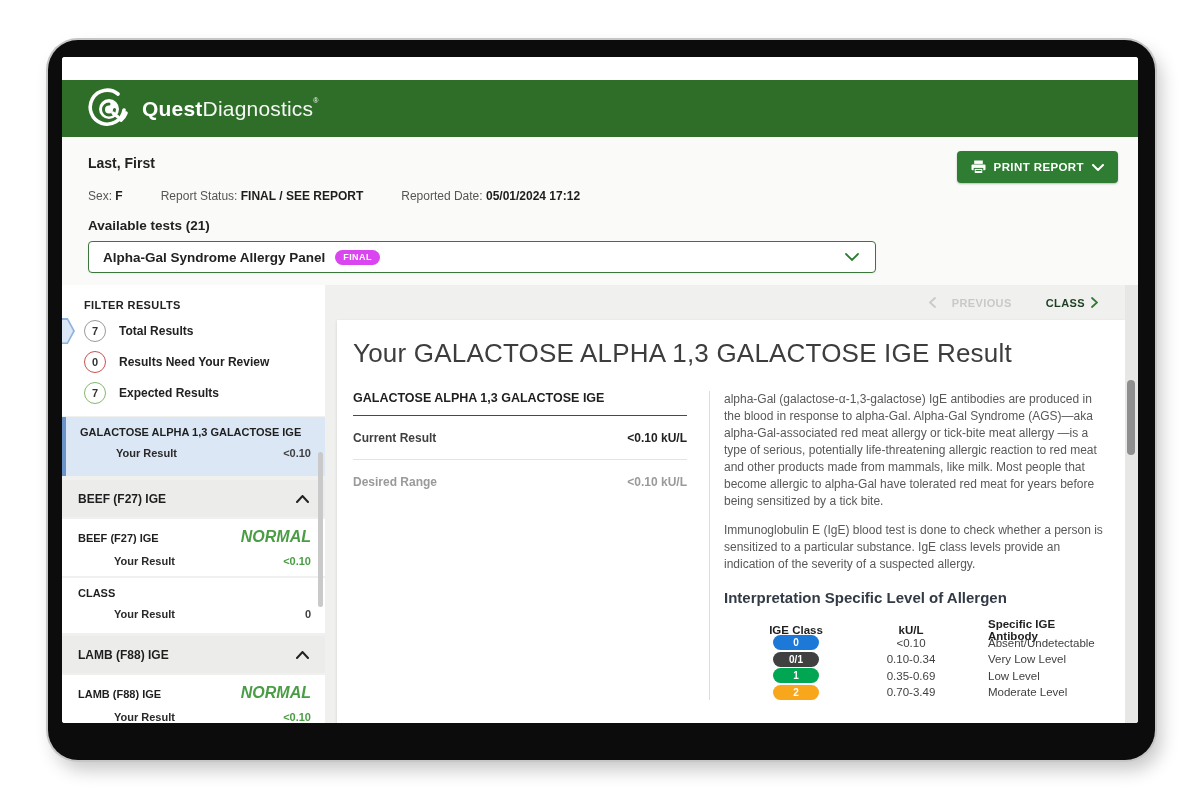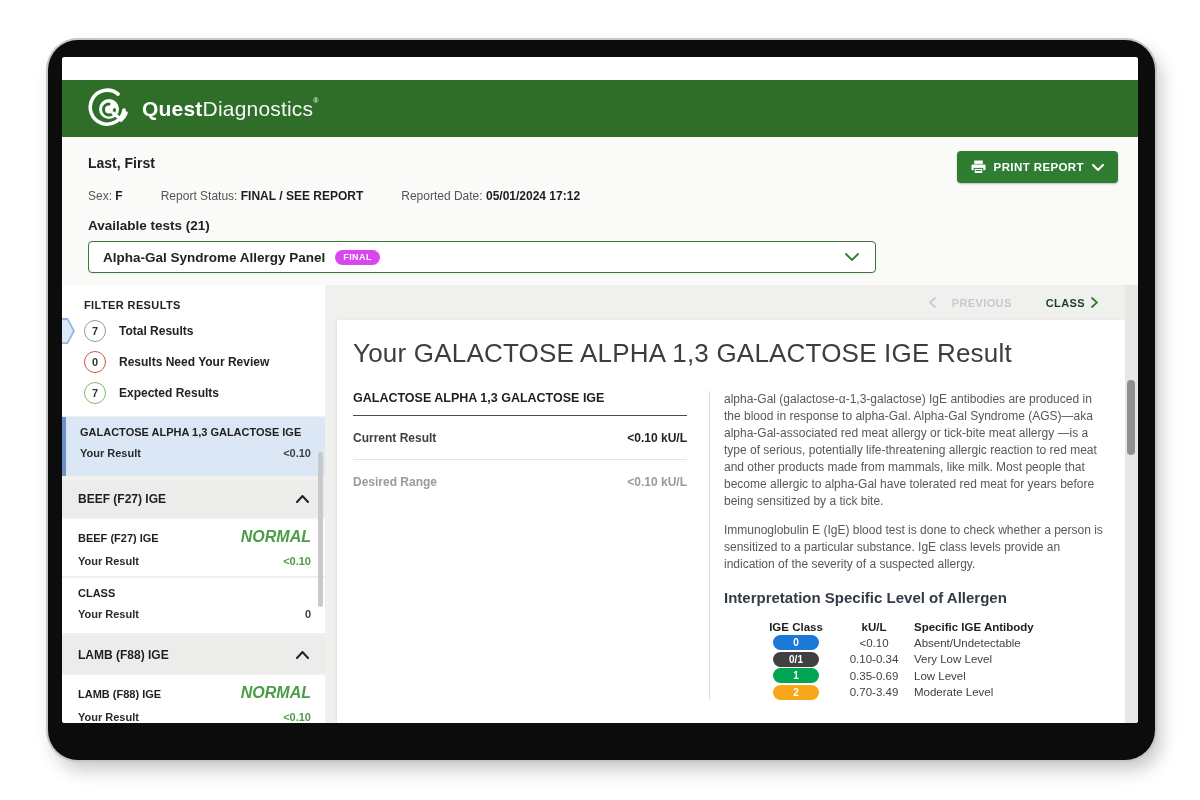--- a/index.html
+++ b/index.html
@@ -51,21 +51,21 @@
   .filter-row .lbl { font-size:12px; font-weight:600; color:#222; }
   .collapse-handle { position:absolute; left:0; top:33px; width:13px; height:26px; z-index:5;
     background:#8fb3dd; clip-path:polygon(0 0, 45% 0, 100% 50%, 45% 100%, 0 100%); }
   .collapse-handle::after { content:""; position:absolute; left:0; top:1.5px; width:11px; height:23px;
     background:#dbe8f7; clip-path:polygon(0 0, 45% 0, 100% 50%, 45% 100%, 0 100%); }
 
   .result-item { background:#fff; padding:9px 14px 8px 16px; }
   .result-item.selected { background:#dce7f5; border-left:4px solid #6b93c8; padding-left:14px; margin-bottom:4px; height:59px; }
   .ri-title { font-size:11px; font-weight:700; color:#1e1e1e; display:flex; justify-content:space-between; align-items:baseline; }
   .ri-row { margin-top:9px; display:flex; justify-content:space-between; font-size:11px; }
-  .ri-row .k { font-weight:700; color:#2a2a2a; }
+  .ri-row .k { font-weight:700; color:#2a2a2a;margin-left:36px; }
   .ri-row .v { color:#3f3f3f; font-weight:600; }
   .green { color:#4a9d45 !important; }
   .flag { font-size:16px; font-weight:700;font-style:italic; }
   .group-header { height:37px; background:#ececea; display:flex; align-items:center; justify-content:space-between;
     padding:0 16px; font-size:12px; font-weight:700; color:#1e1e1e; margin-bottom:2px; cursor:pointer; }
   .item-gap-lg { height:3px; }
   .ri-std { height:57px; margin-bottom:2px; }
   .ri-class { height:55px; }
   .sidebar-thumb { position:absolute; right:2px; top:167px; width:5px; height:155px; background:#c9c9c9; border-radius:3px; }
 
@@ -88,21 +88,21 @@
   .rt-row .v { color:#222; font-weight:700; }
   .rt-row.dim { border-bottom:none; }
   .rt-row.dim .k, .rt-row.dim .v { color:#9a9a9a; font-weight:600; }
 
   .about-h { font-size:15.5px; font-weight:700; color:#2b2b2b; margin-bottom:10px; }
   .about-p { font-size:12px; line-height:1.42; color:#58585a; margin-bottom:12px; }
 
   .interp { margin-top:16px; }
   .interp-title { font-size:15px; font-weight:700; color:#323a45; }
   .interp-table { margin:12px 0 0 34px; }
-  .it-row { display:grid; grid-template-columns:76px 80px 1fr; align-items:center; height:16.4px; }
+  .it-row { display:grid; grid-template-columns:76px 80px 1fr; align-items:center; height:16.4px;gap:37px; }
   .it-head { font-size:11.5px; font-weight:700; color:#1e1e1e; }
   .it-head.c, .it-cell.c { text-align:center; }
   .it-cell { font-size:11.5px; color:#3f3f3f; }
   .it-pill { width:46px; height:15px; margin:0 auto; border-radius:8px; color:#fff; font-size:10px; font-weight:700;
     display:flex; align-items:center; justify-content:center; }
 
   
   .page-scrollbar { position:absolute; right:0; top:0; bottom:0; width:13px; background:#e7e7e5; }
   .page-scrollbar .thumb { position:absolute; left:2px; width:8px; top:95px; height:75px; background:#8f8f8f; border-radius:4px; }
 

